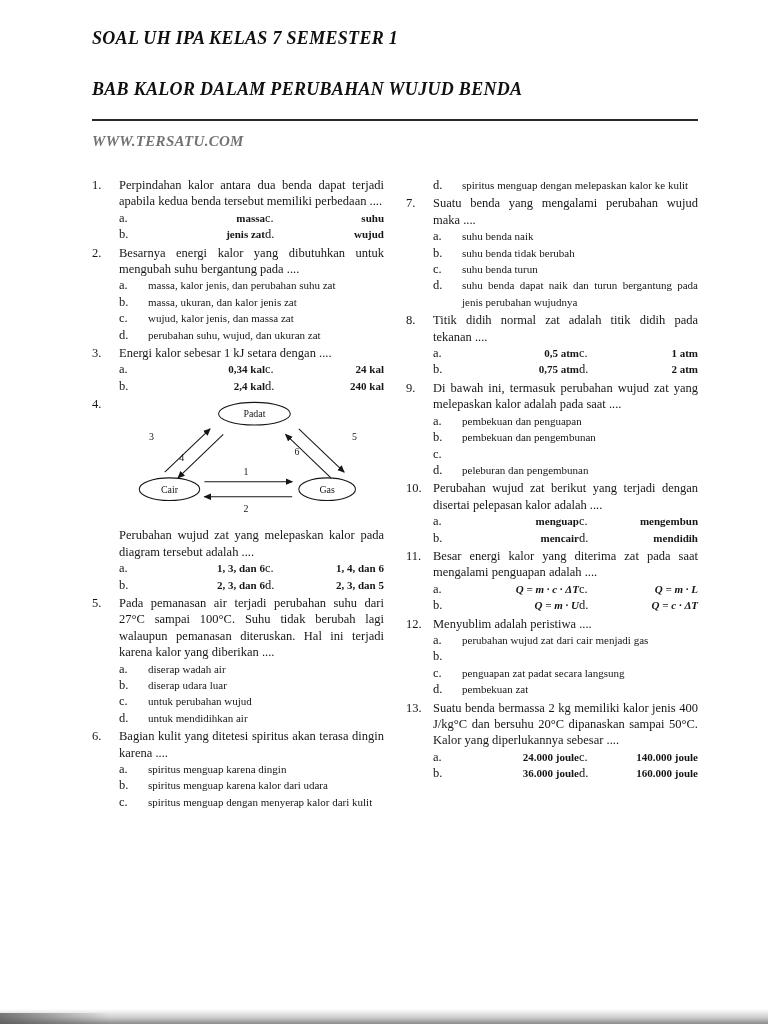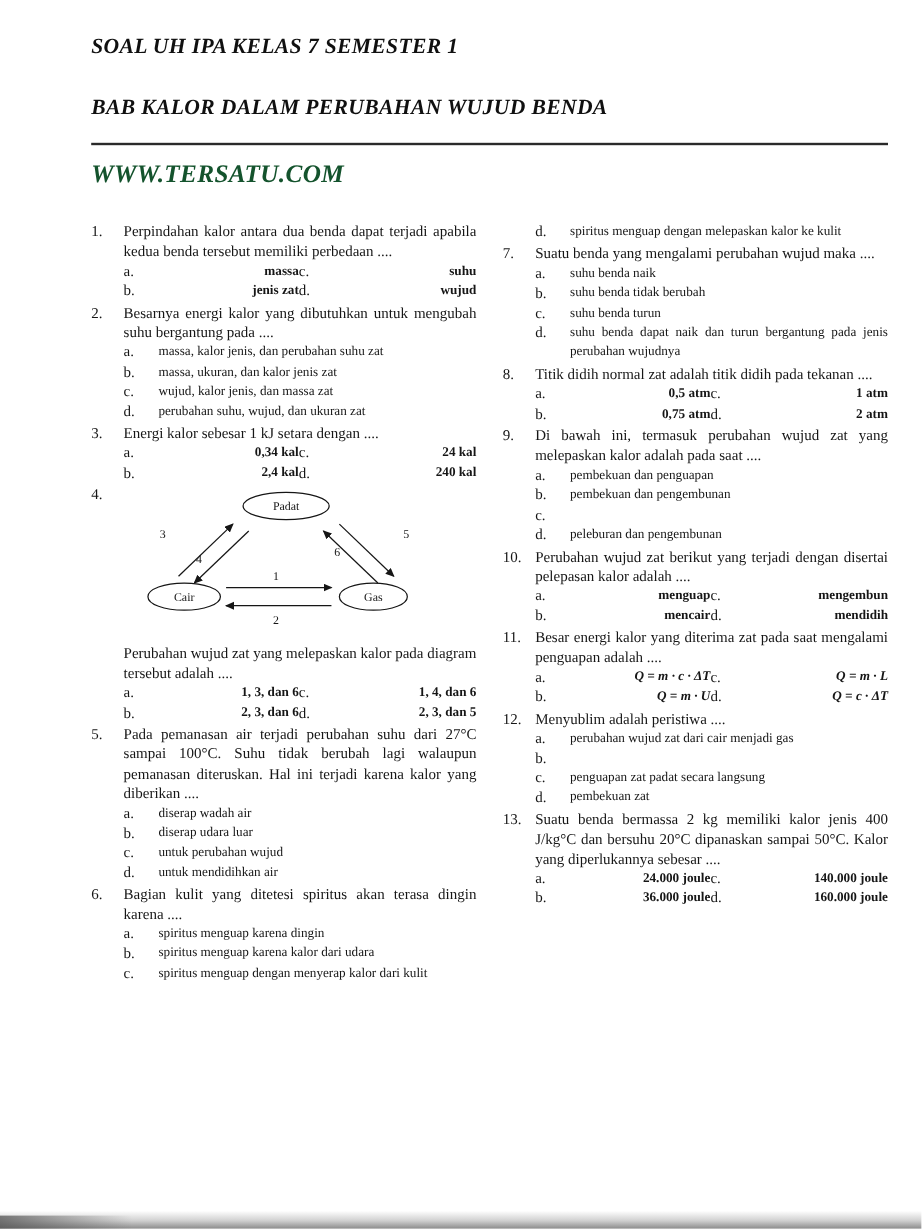--- a/index.html
+++ b/index.html
@@ -4,42 +4,42 @@
 <style>
   html, body { margin: 0; padding: 0; }
   body {
     width: 768px; height: 1024px;
     background: #ffffff;
     position: relative;
     overflow: hidden;
     font-family: "Liberation Serif", serif;
     color: #161616;
   }
-  .page { padding: 28px 28px 0 76px; }
+  .page { padding: 28px 70px 0 76px; margin-left: 16px; }
 
   .exam-title, .chapter-title {
     font-size: 18px;
     font-weight: 700;
     font-style: italic;
     letter-spacing: 0.3px;
     color: #101010;
   }
   .chapter-title { margin-top: 30px; }
   .divider {
     border: none;
     border-top: 2px solid #2a2a2a;
     margin: 19px 0 0 0;
   }
   .website {
-    font-size: 21px;
+    font-size: 15px;
     font-weight: 700;
     font-style: italic;
     letter-spacing: 0.3px;
     margin-top: 12px;
-    color: #14532d;
+    color: #737373;
   }
 
   .columns { display: flex; gap: 22px; margin-top: 27px; }
   .col { flex: 1; min-width: 0; }
 
   .question { display: flex; margin-bottom: 2px; }
   .qnum {
     width: 27px; flex: none;
     font-size: 12.5px; line-height: 16.4px;
   }

